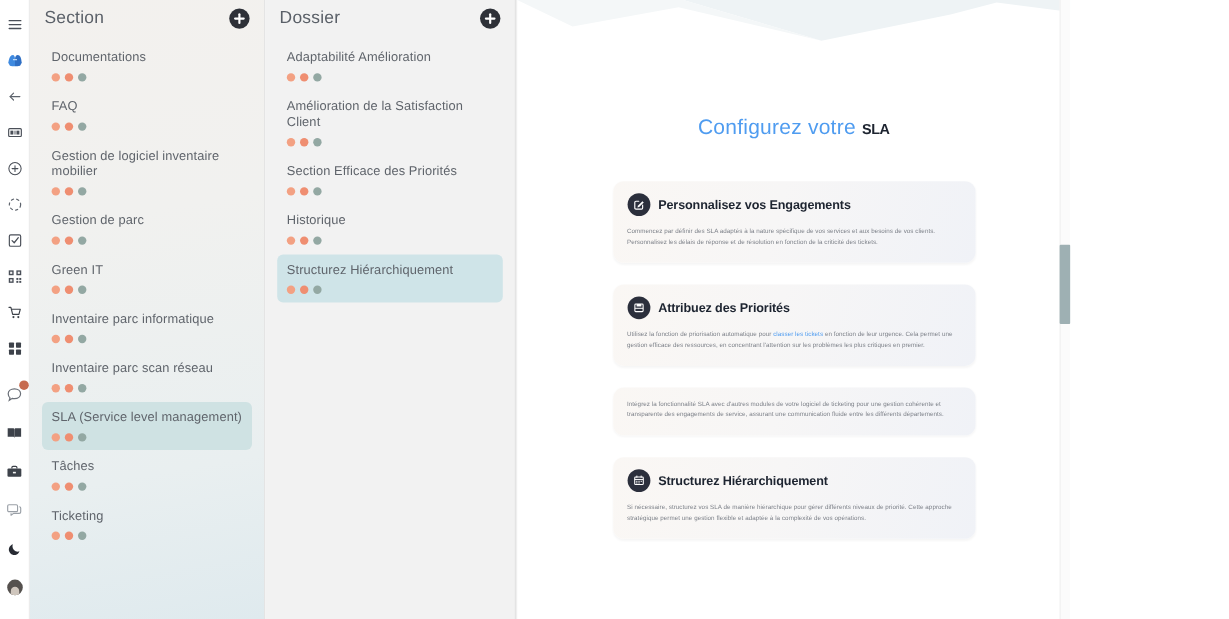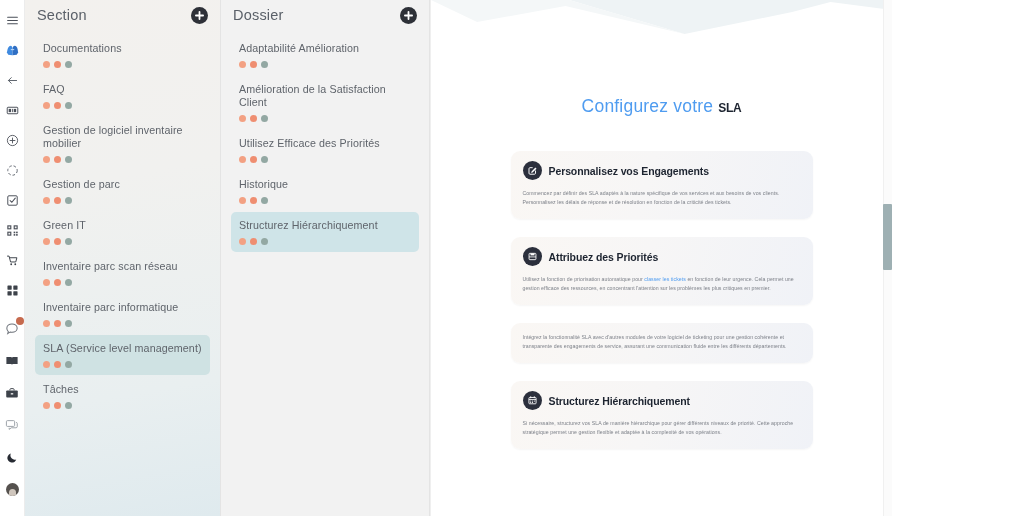--- a/index.html
+++ b/index.html
@@ -349,45 +349,53 @@
       </div>
       <div class="item">
         <div class="item-label">Green IT</div>
         <div class="dots">
             <span class="dot d1"></span>
             <span class="dot d2"></span>
             <span class="dot d3"></span>
           </div>
       </div>
       <div class="item">
+        <div class="item-label">Inventaire parc informatique</div>
+        <div class="dots">
+            <span class="dot d1"></span>
+            <span class="dot d2"></span>
+            <span class="dot d3"></span>
+          </div>
+      </div>
+      <div class="item">
         <div class="item-label">Inventaire parc scan réseau</div>
-        <div class="dots">
-            <span class="dot d1"></span>
-            <span class="dot d2"></span>
-            <span class="dot d3"></span>
-          </div>
-      </div>
-      <div class="item">
-        <div class="item-label">Inventaire parc informatique</div>
         <div class="dots">
             <span class="dot d1"></span>
             <span class="dot d2"></span>
             <span class="dot d3"></span>
           </div>
       </div>
       <div class="item selected">
         <div class="item-label">SLA (Service level management)</div>
         <div class="dots">
             <span class="dot d1"></span>
             <span class="dot d2"></span>
             <span class="dot d3"></span>
           </div>
       </div>
       <div class="item">
         <div class="item-label">Tâches</div>
+        <div class="dots">
+            <span class="dot d1"></span>
+            <span class="dot d2"></span>
+            <span class="dot d3"></span>
+          </div>
+      </div>
+      <div class="item">
+        <div class="item-label">Ticketing</div>
         <div class="dots">
             <span class="dot d1"></span>
             <span class="dot d2"></span>
             <span class="dot d3"></span>
           </div>
       </div>
     </div>
   </div>
 
   <div class="col col-dossier">
@@ -414,21 +422,21 @@
       </div>
       <div class="item">
         <div class="item-label">Amélioration de la Satisfaction Client</div>
         <div class="dots">
             <span class="dot d1"></span>
             <span class="dot d2"></span>
             <span class="dot d3"></span>
           </div>
       </div>
       <div class="item">
-        <div class="item-label">Utilisez Efficace des Priorités</div>
+        <div class="item-label">Section Efficace des Priorités</div>
         <div class="dots">
             <span class="dot d1"></span>
             <span class="dot d2"></span>
             <span class="dot d3"></span>
           </div>
       </div>
       <div class="item">
         <div class="item-label">Historique</div>
         <div class="dots">
             <span class="dot d1"></span>

